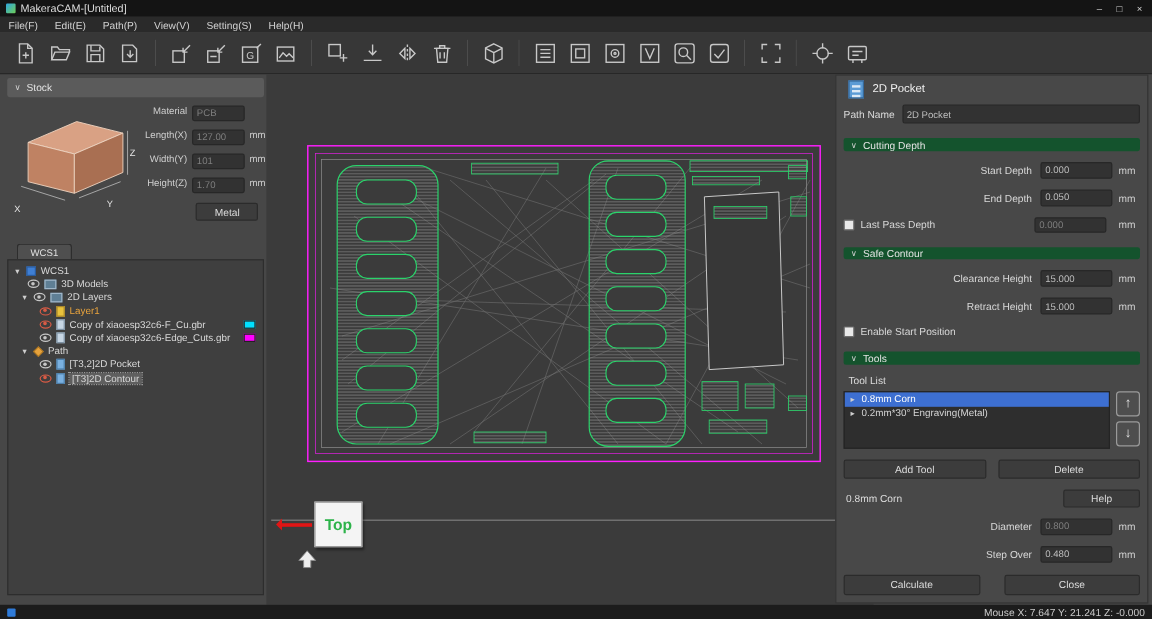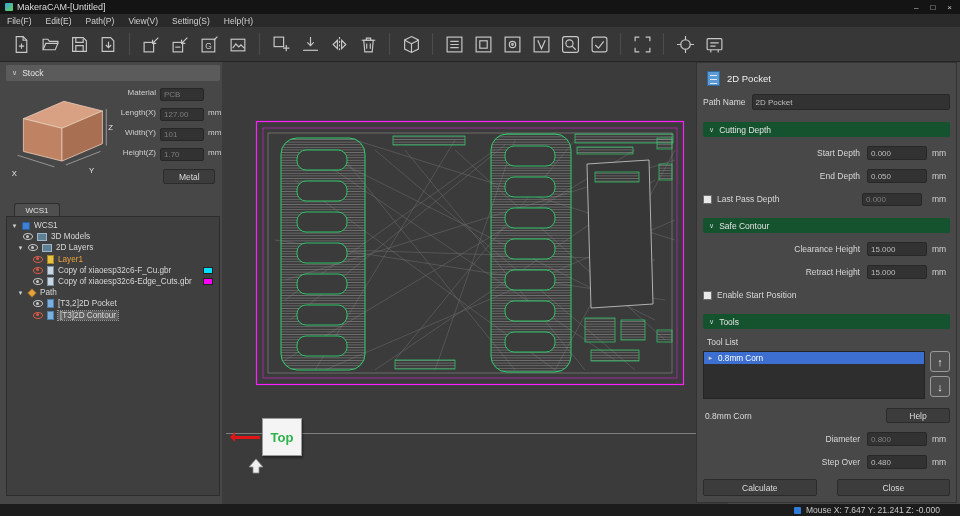--- a/index.html
+++ b/index.html
@@ -97,21 +97,21 @@
   .abtn{height:21px;border:1px solid #9a9a9a;border-radius:3px;background:#4e4e4e;color:#e8e8e8;font-size:11px;display:flex;align-items:center;justify-content:center}
   .btn-row{display:flex;gap:10px;margin-top:9px}
   .btn-row .btn{flex:1;height:16px}
   .toolname-row{display:flex;align-items:center;margin-top:9px}
   .toolname-row .nm{flex:1;font-size:8.5px;color:#dcdcdc;padding-left:2px}
   .toolname-row .btn{width:64px;height:15px}
   .bottom-btns{display:flex;gap:20px;margin-top:10px}
   .bottom-btns .btn{flex:1;height:17px}
 
   
-  .statusbar{position:absolute;left:0;right:0;bottom:0;height:12px;background:#1c1c1c;display:flex;align-items:center;justify-content:flex-end;gap:5px;padding:0 20px;font-size:8.5px;color:#c9c9c9}
+  .statusbar{position:absolute;left:0;right:0;bottom:0;height:12px;background:#1c1c1c;display:flex;align-items:center;justify-content:space-between;gap:5px;padding:0 6px;font-size:8.5px;color:#c9c9c9}
   .pos-ic{width:7px;height:7px;background:#2f7bd9;border-radius:1px}
 </style>
 </head>
 <body>
 
 <div class="titlebar">
   <span class="app-icon"></span>
   <span>MakeraCAM-[Untitled]</span>
   <span class="win-ctrls">
     <span>–</span>
@@ -511,30 +511,38 @@
       <span class="caret-g">∨</span>
       <span>Tools</span>
     </div>
     <div class="tool-list-lab">Tool List</div>
     <div class="tl-row">
       <div class="toollist">
         <div class="tool-item sel">
           <span class="caret-t">▸</span>
           <span>0.8mm Corn</span>
         </div>
+        <div class="tool-item">
+          <span class="caret-t">▸</span>
+          <span>0.2mm*30° Engraving(Metal)</span>
+        </div>
       </div>
       <div class="tl-arrows">
         <div class="abtn">
             <span>↑</span>
           </div>
         <div class="abtn">
             <span>↓</span>
           </div>
       </div>
     </div>
+    <div class="btn-row">
+      <div class="btn">Add Tool</div>
+      <div class="btn">Delete</div>
+    </div>
     <div class="toolname-row">
       <span class="nm">0.8mm Corn</span>
       <div class="btn">Help</div>
     </div>
     <div class="irow">
       <span class="ilab">Diameter</span>
       <input class="inp dim" readonly="" value="0.800" style="">
       <span class="iunit">mm</span>
     </div>
     <div class="irow">

